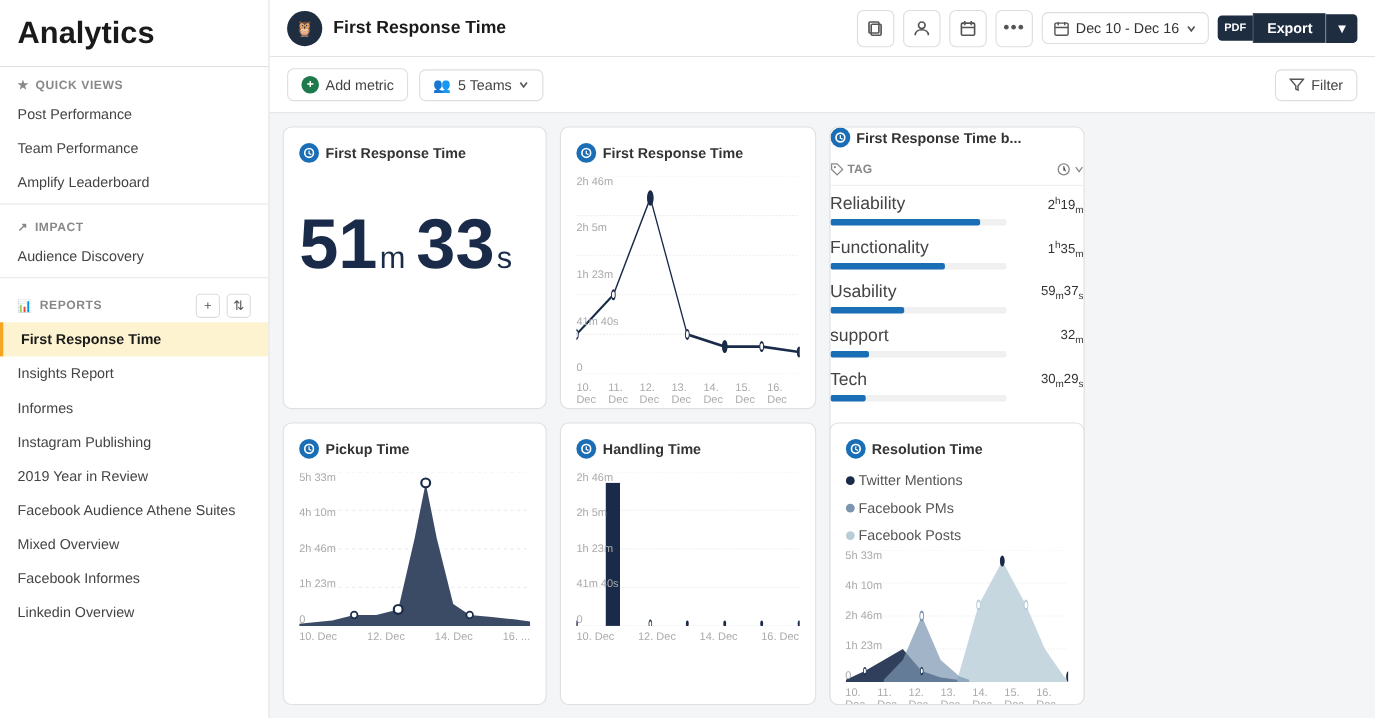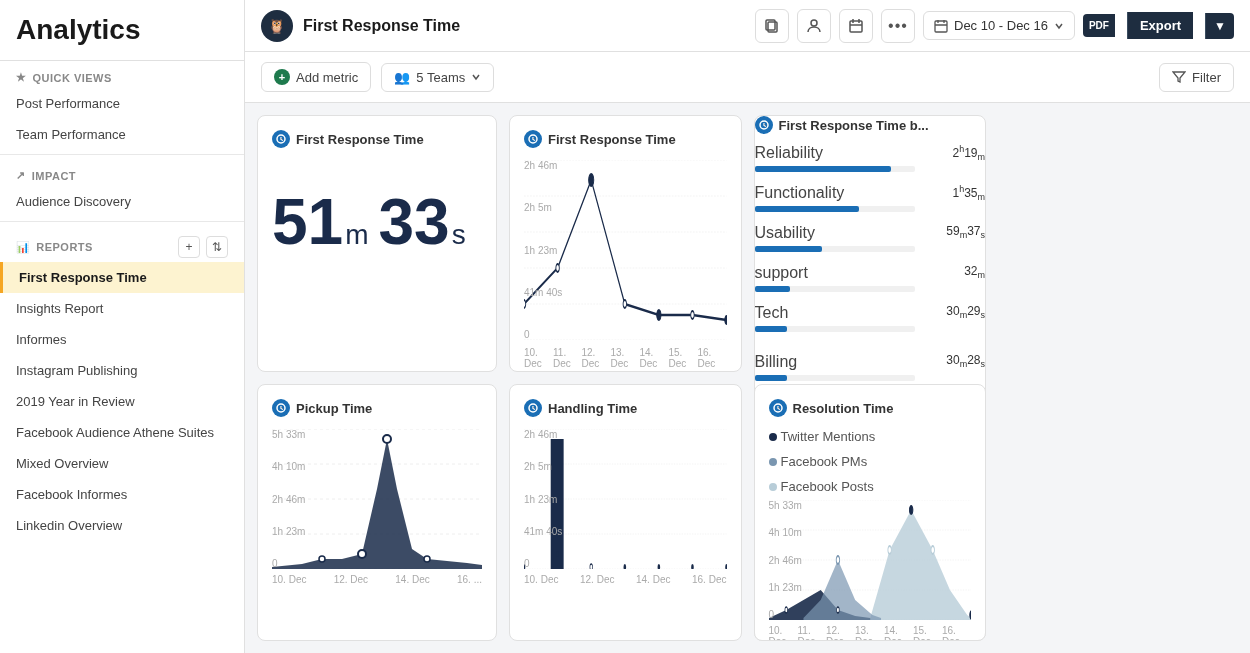--- a/index.html
+++ b/index.html
@@ -25,21 +25,21 @@
     .main { flex: 1; display: flex; flex-direction: column; overflow: hidden; }
 
     
     .header { background: #fff; border-bottom: 1px solid #e0e0e0; padding: 0 16px; height: 52px; display: flex; align-items: center; justify-content: space-between; }
     .header-left { display: flex; align-items: center; gap: 10px; }
     .owl-icon { width: 32px; height: 32px; background: #1e2d40; border-radius: 50%; display: flex; align-items: center; justify-content: center; color: #fff; font-size: 14px; }
     .header-title { font-size: 16px; font-weight: 600; color: #1a1a1a; }
     .header-actions { display: flex; align-items: center; gap: 8px; }
     .header-icon-btn { width: 34px; height: 34px; border-radius: 6px; border: 1px solid #ddd; background: #fff; cursor: pointer; display: flex; align-items: center; justify-content: center; color: #555; font-size: 14px; }
     .date-picker { display: flex; align-items: center; gap: 6px; background: #fff; border: 1px solid #ddd; border-radius: 6px; padding: 6px 10px; cursor: pointer; font-size: 13px; color: #333; }
-    .export-btn-group { display: flex; align-items: center; gap: 12px; }
+    .export-btn-group { display: flex; align-items: center; }
     .export-pdf { background: #1e2d40; color: #fff; font-size: 10px; font-weight: 700; padding: 6px 6px; border-radius: 4px 0 0 4px; border: none; cursor: pointer; }
     .export-main { background: #1e2d40; color: #fff; font-size: 13px; font-weight: 600; padding: 6px 12px; border: none; cursor: pointer; border-left: 1px solid #3a4d60; }
     .export-arrow { background: #1e2d40; color: #fff; padding: 6px 8px; border-radius: 0 4px 4px 0; border: none; cursor: pointer; font-size: 12px; border-left: 1px solid #3a4d60; }
 
     
     .toolbar { background: #fff; padding: 10px 16px; display: flex; align-items: center; justify-content: space-between; border-bottom: 1px solid #e0e0e0; }
     .toolbar-left { display: flex; align-items: center; gap: 10px; }
     .add-metric-btn { display: flex; align-items: center; gap: 6px; background: #fff; border: 1px solid #ddd; border-radius: 6px; padding: 6px 12px; cursor: pointer; font-size: 13px; color: #444; font-weight: 500; }
     .teams-btn { display: flex; align-items: center; gap: 6px; background: #fff; border: 1px solid #ddd; border-radius: 6px; padding: 6px 12px; cursor: pointer; font-size: 13px; color: #444; font-weight: 500; }
     .filter-btn { display: flex; align-items: center; gap: 6px; background: #fff; border: 1px solid #ddd; border-radius: 6px; padding: 6px 12px; cursor: pointer; font-size: 13px; color: #444; font-weight: 500; }
@@ -95,20 +95,23 @@
       <div class="sidebar-section-label" data-name="quick-views-label">
         <span>★</span>
         <span>Quick Views</span>
       </div>
     </div>
     <div class="sidebar-item" data-name="sidebar-item-post-performance">
       <span data-name="post-performance-label">Post Performance</span>
     </div>
     <div class="sidebar-item" data-name="sidebar-item-team-performance">
       <span data-name="team-performance-label">Team Performance</span>
+    </div>
+    <div class="sidebar-item" data-name="sidebar-item-amplify-leaderboard">
+      <span data-name="amplify-leaderboard-label">Amplify Leaderboard</span>
     </div>
 
     <div class="sidebar-divider" data-name="sidebar-divider-1"></div>
 
     <div class="sidebar-section" data-name="impact-section">
       <div class="sidebar-section-label" data-name="impact-label">
         <span>↗</span>
         <span>Impact</span>
       </div>
     </div>
@@ -300,20 +303,38 @@
 
       <div class="right-panel" data-name="frt-by-tag-panel" style="grid-column:3; grid-row:1/3;">
         <div class="right-panel-title" data-name="frt-by-tag-title">
           <div class="card-icon" data-name="frt-tag-icon">
             <svg width="10" height="10" viewBox="0 0 10 10">
                 <circle cx="5" cy="5" r="4" fill="none" stroke="#fff" stroke-width="1.5"></circle>
                 <path d="M5 3v2.5l2 1" stroke="#fff" stroke-width="1.2"></path>
               </svg>
           </div>
           <span>First Response Time b...</span>
+        </div>
+        <div class="tag-header" data-name="tag-table-header">
+          <div class="tag-label" data-name="tag-col-header">
+            <svg width="12" height="12" viewBox="0 0 12 12" data-name="tag-icon">
+                <path d="M1 1h5l5 5-5 5-5-5V1z" fill="none" stroke="#888" stroke-width="1.2"></path>
+                <circle cx="4" cy="4" r="1" fill="#888"></circle>
+              </svg>
+            <span>TAG</span>
+          </div>
+          <div class="tag-time" data-name="time-col-header">
+            <svg width="12" height="12" viewBox="0 0 12 12" data-name="clock-icon">
+                <circle cx="6" cy="6" r="5" fill="none" stroke="#888" stroke-width="1.2"></circle>
+                <path d="M6 3v3.5l2 1" stroke="#888" stroke-width="1.2"></path>
+              </svg>
+            <svg width="8" height="8" viewBox="0 0 8 8" data-name="sort-chevron-icon">
+                <path d="M1 2l3 4 3-4" fill="none" stroke="#888" stroke-width="1.2"></path>
+              </svg>
+          </div>
         </div>
 
         <div data-name="tag-row-reliability" style="margin-bottom:12px;">
           <div style="display:flex;justify-content:space-between;align-items:flex-start;">
             <div>
               <div class="tag-name" data-name="reliability-tag-name">Reliability</div>
               <div class="tag-bar-wrap" data-name="reliability-bar-wrap">
                 <div class="tag-bar" data-name="reliability-bar" style="width:85%;background:#1a6eb5;"></div>
               </div>
             </div>

